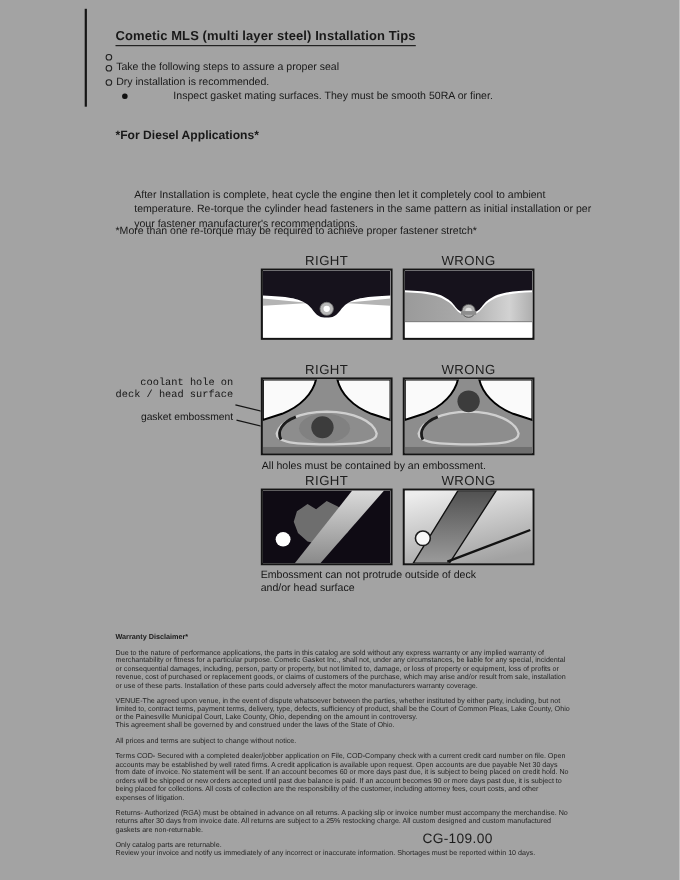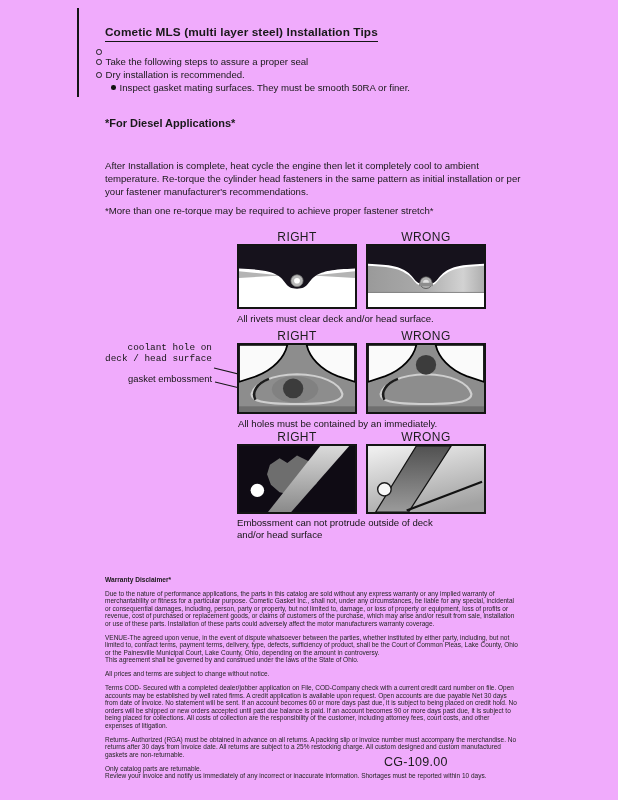--- a/index.html
+++ b/index.html
@@ -1,36 +1,36 @@
 <!DOCTYPE html>
 <html><head>
 <meta charset="utf-8">
 <style>
   html,body{margin:0;padding:0;background:#ffffff;}
-  .page{position:relative;width:618px;height:800px;background:#f0abfc;overflow:hidden;
+  .page{position:relative;width:618px;height:800px;background:#a3a3a3;overflow:hidden;
         font-family:"Liberation Sans",sans-serif;color:#191919;}
   .abs{position:absolute;}
 
   .edge-mark{left:77px;top:8px;width:2px;height:89px;background:#151515;}
 
   .title{left:105px;top:25px;font-size:11.8px;font-weight:bold;
          border-bottom:1.6px solid #151515;padding-bottom:2px;letter-spacing:0.1px;}
 
   .blist{left:96px;top:45px;width:445px;font-size:9.6px;line-height:13.2px;}
   .brow{display:flex;align-items:flex-start;}
   .brow .mk-o{flex:none;width:3.6px;height:3.6px;border:1px solid #222;border-radius:50%;
               margin:4.2px 4px 0 0;}
-  .brow.sub{margin-left:15px;}
+  .brow.sub{margin-left:15px;gap:38px;}
   .brow .mk-f{flex:none;width:4.6px;height:4.6px;background:#111;border-radius:50%;
               margin:3.9px 4px 0 0;}
 
   .h2{left:105px;top:117px;font-size:11px;font-weight:bold;}
   .para{left:105px;width:424px;font-size:9.6px;line-height:12.9px;white-space:pre-line;}
   .p1{top:133px;}
-  .p2{top:160px;}
+  .p2{top:172px;margin-left:17px;}
   .note{top:205px;}
 
   .dlabel{width:120px;text-align:center;font-size:12px;letter-spacing:0.4px;color:#1d1d1d;}
   .dbox{width:120px;border:2px solid #141414;box-sizing:border-box;background:#fff;}
   .dbox svg{display:block;}
   .caption{font-size:9.6px;line-height:11.5px;white-space:pre-line;color:#151515;}
 
   .callout{left:100px;width:112px;text-align:right;font-size:9.4px;line-height:10.8px;
            white-space:pre-line;color:#151515;}
 
@@ -96,21 +96,20 @@
       </defs>
       <rect width="120" height="65" fill="#ffffff"></rect>
       <path d="M0,21 C24,22 33,24.5 41,30.5 C49,36 48,43 60,43 C72,43 71,36 79,30.5 C87,24.5 96,22 120,21 L120,49.5 H0 Z" fill="url(#gw1)"></path>
       <path d="M0,0 H120 V19 C96,20 87,22 79,28 C71,34 72,41 60,41 C48,41 49,34 41,28 C33,22 24,20 0,19 Z" fill="#16121c"></path>
       <circle cx="60" cy="39" r="6.3" fill="#b0b0b0" stroke="#4a4a4a" stroke-width="0.8"></circle>
       <circle cx="60" cy="39" r="3" fill="#e2e2e2"></circle>
       <rect x="52.8" y="39.2" width="14.4" height="3.6" fill="#8d8d8d"></rect>
       <line x1="0" y1="49.5" x2="120" y2="49.5" stroke="#6a6a6a" stroke-width="0.8"></line>
     </svg>
   </div>
-  <div class="abs caption" style="left:237px;top:313px;width:300px;">All rivets must clear deck and/or head surface.</div>
 
   <div class="abs dlabel" style="left:237px;top:329px;">RIGHT</div>
   <div class="abs dlabel" style="left:366px;top:329px;">WRONG</div>
 
   <div class="abs callout" style="top:343px;font-family:Liberation Mono, monospace;">coolant hole on
 deck / head surface</div>
   <div class="abs callout" style="top:374px;">gasket embossment</div>
 
   <svg class="abs" style="left:105px;top:330px;pointer-events:none;" width="300" height="100">
     <line x1="109" y1="38" x2="186" y2="57" stroke="#151515" stroke-width="1.1"></line>
@@ -133,21 +132,21 @@
     <svg width="116" height="67" viewBox="0 0 120 71" preserveAspectRatio="none">
       <rect width="120" height="71" fill="#8d8d8d"></rect>
       <rect y="65" width="120" height="6" fill="#6f6f6f"></rect>
       <path d="M0,0 H50 C47,13 36,26 18,33 L0,39 Z" fill="#fafafa" stroke="#000" stroke-width="1.8"></path>
       <path d="M120,0 H70 C73,13 84,26 102,33 L120,39 Z" fill="#fafafa" stroke="#000" stroke-width="1.8"></path>
       <path d="M13,52 C16,40 34,31.5 60,31 C86,31.5 104,40 107,52 C107,59 97,62.5 60,62.5 C23,62.5 13,59 13,52 Z" fill="none" stroke="#cfcfcf" stroke-width="2.2"></path>
       <path d="M17,58 C13,50 18,41 31,36" fill="none" stroke="#1c1c1c" stroke-width="2.6"></path>
       <circle cx="60" cy="21" r="10.5" fill="#3c3c3c"></circle>
     </svg>
   </div>
-  <div class="abs caption" style="left:238px;top:418px;width:300px;">All holes must be contained by an immediately.</div>
+  <div class="abs caption" style="left:238px;top:418px;width:300px;">All holes must be contained by an embossment.</div>
 
   <div class="abs dlabel" style="left:237px;top:430px;">RIGHT</div>
   <div class="abs dlabel" style="left:366px;top:430px;">WRONG</div>
 
   <div class="abs dbox" style="left:237px;top:444px;height:70px;">
     <svg width="116" height="66" viewBox="0 0 120 70" preserveAspectRatio="none">
       <defs>
         <linearGradient id="g3r" x1="0" y1="0" x2="0" y2="1">
           <stop offset="0" stop-color="#dadada"></stop>
             <stop offset="1" stop-color="#8a8a8a"></stop>

